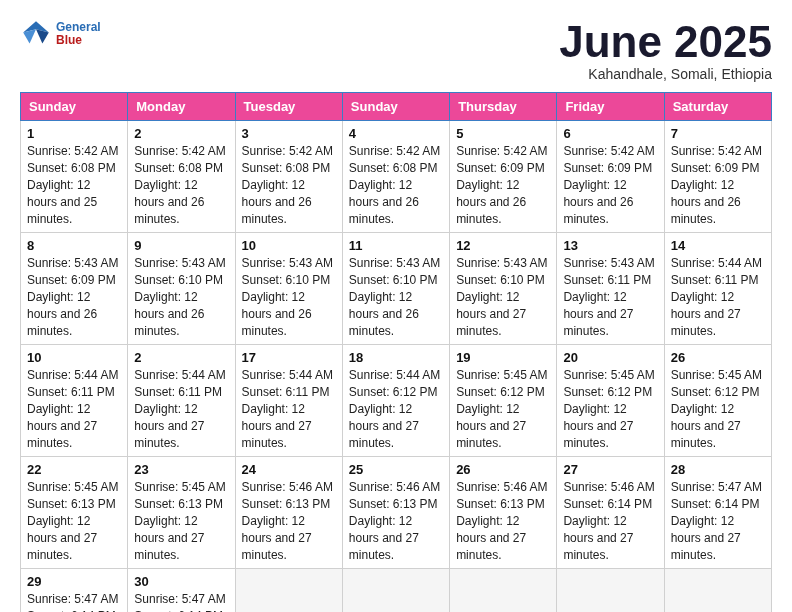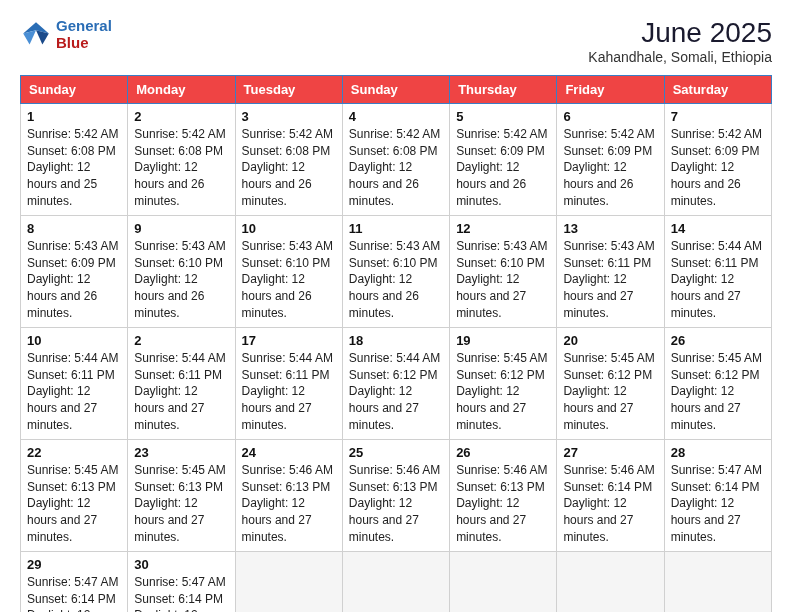--- a/index.html
+++ b/index.html
@@ -21,53 +21,53 @@
       justify-content: space-between;
       align-items: flex-start;
       margin-bottom: 10px;
     }
     .logo {
       display: flex;
       align-items: center;
       gap: 4px;
     }
     .logo-text {
-      font-size: 15px;
+      font-size: 12px;
       font-weight: bold;
       line-height: 1.1;
       color: #1a1a2e;
     }
     .logo-text span {
       color: #2a6db5;
     }
     .logo-icon {
       width: 32px;
       height: 32px;
     }
     .title-block {
       text-align: right;
     }
     .main-title {
-      font-size: 28px;
-      font-weight: normal;
+      font-size: 44px;
+      font-weight: bold;
       color: #1a1a2e;
       line-height: 1.1;
     }
     .subtitle {
       font-size: 14px;
       color: #333;
       margin-top: 0;
     }
     .calendar {
       width: 100%;
       border-collapse: collapse;
       border: 1px solid #ccc;
     }
     .calendar thead tr th {
-      background: #ef4444;
+      background: #ec4899;
       color: #fff;
       font-size: 13px;
       font-weight: bold;
       padding: 6px 8px;
       text-align: left;
       border: 1px solid #3a7dc5;
     }
     .calendar tbody tr td {
       vertical-align: top;
       padding: 5px 6px;

